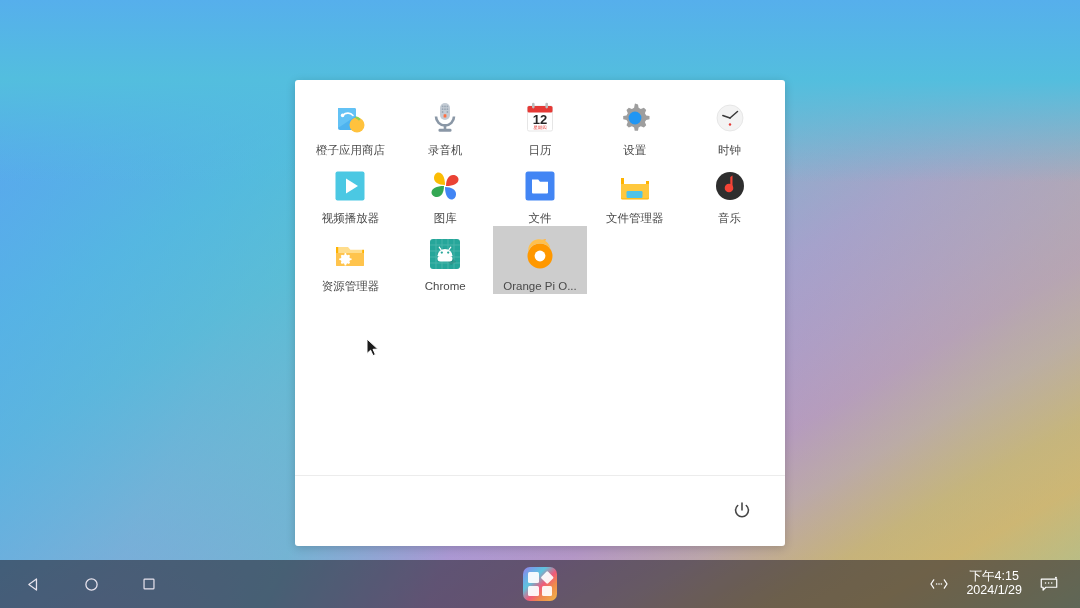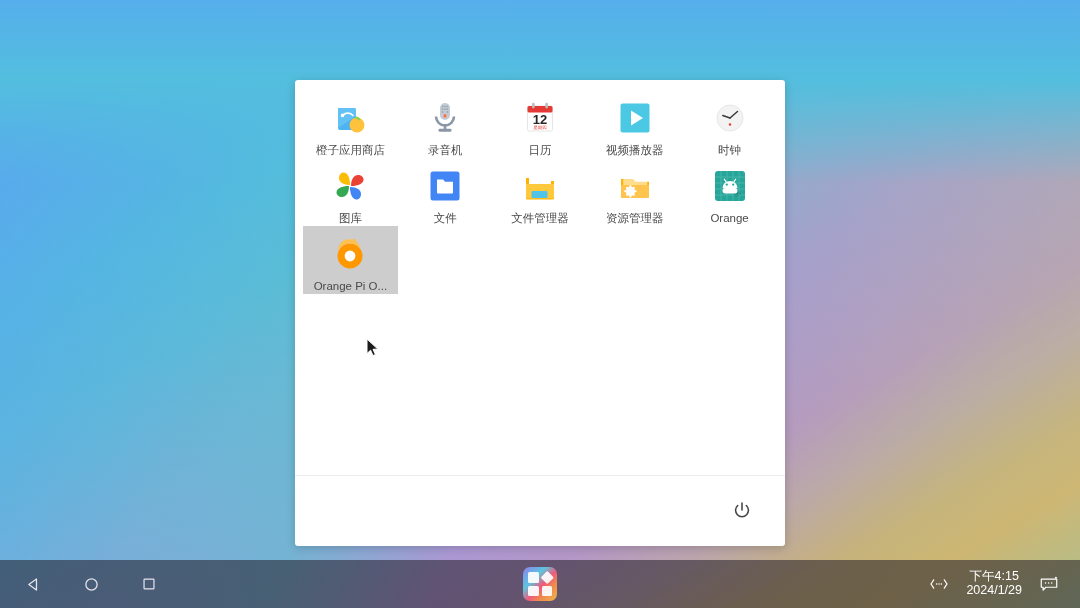--- a/index.html
+++ b/index.html
@@ -240,40 +240,49 @@
         <rect x="25.4" y="4.8" width="2.6" height="5.6" rx="1.3" fill="#bdbdbd"></rect>
         <text x="20" y="26" font-family="Liberation Sans, sans-serif" font-size="13" font-weight="bold" fill="#262626" text-anchor="middle">12</text>
         <text x="20" y="31.3" font-family="Liberation Sans, sans-serif" font-size="4.4" fill="#e53935" text-anchor="middle">星期四</text>
       </svg>
           </div>
           <div class="app-label">日历</div>
         </div>
         <div class="app-cell">
           <div class="app-icon">
             <svg width="40" height="40" viewBox="0 0 40 40">
-        <rect x="5.5" y="5.5" width="29" height="29" rx="2" fill="#4bc8e3"></rect>
-        <path d="M16 12.5 L28 20 L16 27.5 Z" fill="#ffffff"></path>
-      </svg>
-          </div>
-          <div class="app-label">视频播放器</div>
+        <path fill="#9e9e9e" d="M20 5.5 l3 1 .6 3.3 2.2 1.3 3.1-1.3 2.3 2.3-1.3 3.1 1.3 2.2 3.3.6 0 3.3-3.3.6-1.3 2.2 1.3 3.1-2.3 2.3-3.1-1.3-2.2 1.3-.6 3.3-3.3 0-.6-3.3-2.2-1.3-3.1 1.3-2.3-2.3 1.3-3.1-1.3-2.2-3.3-.6 0-3.3 3.3-.6 1.3-2.2-1.3-3.1 2.3-2.3 3.1 1.3 2.2-1.3.6-3.3z"></path>
+        <circle cx="20" cy="20" r="6.4" fill="#2196f3"></circle>
+      </svg>
+          </div>
+          <div class="app-label">设置</div>
         </div>
         <div class="app-cell">
           <div class="app-icon">
             <svg width="40" height="40" viewBox="0 0 40 40">
         <circle cx="20" cy="20" r="13" fill="#f3f3f3" stroke="#e2e2e2" stroke-width="0.8"></circle>
         <path d="M20 20 L27.5 13.5" stroke="#3a3a3a" stroke-width="1.5" stroke-linecap="round"></path>
         <path d="M20 20 L12.8 17.5" stroke="#3a3a3a" stroke-width="1.5" stroke-linecap="round"></path>
         <circle cx="20" cy="26.5" r="1.2" fill="#e53935"></circle>
       </svg>
           </div>
           <div class="app-label">时钟</div>
         </div>
         <div class="app-cell">
           <div class="app-icon">
             <svg width="40" height="40" viewBox="0 0 40 40">
+        <rect x="5.5" y="5.5" width="29" height="29" rx="2" fill="#4bc8e3"></rect>
+        <path d="M16 12.5 L28 20 L16 27.5 Z" fill="#ffffff"></path>
+      </svg>
+          </div>
+          <div class="app-label">视频播放器</div>
+        </div>
+        <div class="app-cell">
+          <div class="app-icon">
+            <svg width="40" height="40" viewBox="0 0 40 40">
         <path d="M20 19 C20 11.5 17.5 6.5 13.5 6.5 C10.8 6.5 9 9 9 12 C9 16 13 19 20 19 Z" fill="#fbbc04"></path>
         <path d="M21 20 C28.5 20 33.5 17.5 33.5 13.5 C33.5 10.8 31 9 28 9 C24 9 21 13 21 20 Z" fill="#ea4335"></path>
         <path d="M20 21 C20 28.5 22.5 33.5 26.5 33.5 C29.2 33.5 31 31 31 28 C31 24 27 21 20 21 Z" fill="#4285f4"></path>
         <path d="M19 20 C11.5 20 6.5 22.5 6.5 26.5 C6.5 29.2 9 31 12 31 C16 31 19 27 19 20 Z" fill="#34a853"></path>
       </svg>
           </div>
           <div class="app-label">图库</div>
         </div>
         <div class="app-cell">
           <div class="app-icon">
@@ -287,20 +296,30 @@
         <div class="app-cell">
           <div class="app-icon">
             <svg width="40" height="40" viewBox="0 0 40 40">
         <path d="M6 12 h11 l2.5 3 h14.5 v17 a1.5 1.5 0 0 1-1.5 1.5 H7.5 A1.5 1.5 0 0 1 6 32 Z" fill="#ffb300"></path>
         <rect x="9" y="9" width="22" height="11" rx="1.5" fill="#ffffff"></rect>
         <path d="M6 18 h28 v13 a1.5 1.5 0 0 1-1.5 1.5 H7.5 A1.5 1.5 0 0 1 6 31 Z" fill="#ffc83d"></path>
         <rect x="11.5" y="25" width="16" height="7" rx="1.2" fill="#4fc3e8"></rect>
       </svg>
           </div>
           <div class="app-label">文件管理器</div>
+        </div>
+        <div class="app-cell">
+          <div class="app-icon">
+            <svg width="40" height="40" viewBox="0 0 40 40">
+        <circle cx="20" cy="20" r="14" fill="#2e2e2e"></circle>
+        <path d="M22.5 9.5 L22.5 21.5 a3.6 3.6 0 1 1-2.2-3.3 L20.3 11 Z" fill="#f44336"></path>
+        <circle cx="19" cy="22" r="4.3" fill="#f44336"></circle>
+      </svg>
+          </div>
+          <div class="app-label">音乐</div>
         </div>
         <div class="app-cell">
           <div class="app-icon">
             <svg width="40" height="40" viewBox="0 0 40 40">
         <path d="M6 13 h12 l2.4 2.8 h13.6 v14.7 a1.5 1.5 0 0 1-1.5 1.5 H7.5 A1.5 1.5 0 0 1 6 30.5 Z" fill="#ffb300"></path>
         <path d="M8.2 11 h24 v8 h-24 Z" fill="#ffffff" opacity="0.55"></path>
         <path d="M6 19 h28 v11.5 a1.5 1.5 0 0 1-1.5 1.5 H7.5 A1.5 1.5 0 0 1 6 30.5 Z" fill="#ffc44d"></path>
         <path fill="#ffffff" d="M17 20.5 l1.8 .6 .3 2 1.3 .8 1.9-.8 1.4 1.4-.8 1.9 .8 1.3 2 .3 0 2-2 .3-.8 1.3 .8 1.9-1.4 1.4-1.9-.8-1.3 .8-.3 2-2 0-.3-2-1.3-.8-1.9 .8-1.4-1.4 .8-1.9-.8-1.3-2-.3 0-2 2-.3 .8-1.3-.8-1.9 1.4-1.4 1.9 .8 1.3-.8 .3-2z" transform="translate(-1.6,-1.2) scale(0.78) translate(4,5)"></path>
       </svg>
           </div>
@@ -315,21 +334,21 @@
           <path d="M5 11 H35 M5 17 H35 M5 23 H35 M5 29 H35"></path>
         </g>
         <path d="M19 14 L31 28 L26 31 L14 19 Z" fill="#000000" opacity="0.12"></path>
         <path d="M12.5 22 a7.5 7 0 0 1 15 0 Z" fill="#ffffff"></path>
         <rect x="12.5" y="22" width="15" height="5.5" rx="2.4" fill="#ffffff"></rect>
         <circle cx="16.8" cy="18.6" r="1.15" fill="#26a69a"></circle>
         <circle cx="23.2" cy="18.6" r="1.15" fill="#26a69a"></circle>
         <path d="M14.2 13.2 L16 15.6 M25.8 13.2 L24 15.6" stroke="#ffffff" stroke-width="1.2" stroke-linecap="round"></path>
       </svg>
           </div>
-          <div class="app-label">Orange</div>
+          <div class="app-label">Chrome</div>
         </div>
         <div class="app-cell selected">
           <div class="app-icon">
             <svg width="40" height="40" viewBox="0 0 40 40">
         <path d="M21.5 6.5 c2.5 -1.6 4.5 -1.4 4.5 -1.4 c0 0 -0.4 2.5 -2.6 3.7 c-1.5 0.8 -2.7 0.3 -2.7 0.3 Z" fill="#ffb74d"></path>
         <circle cx="20" cy="22" r="12.5" fill="#ff9800"></circle>
         <path d="M20 9.5 a12.5 12.5 0 0 1 9.7 20.4 A12.5 12.5 0 0 0 20 9.5 Z" fill="#ffa726"></path>
         <path d="M8.3 17.6 A12.5 12.5 0 0 1 20 9.5 a12.5 12.5 0 0 1 10.3 5.4 a11 11 0 0 0 -22 2.7 Z" fill="#ffc04d"></path>
         <circle cx="20" cy="22" r="5.4" fill="#ffffff"></circle>
       </svg>

